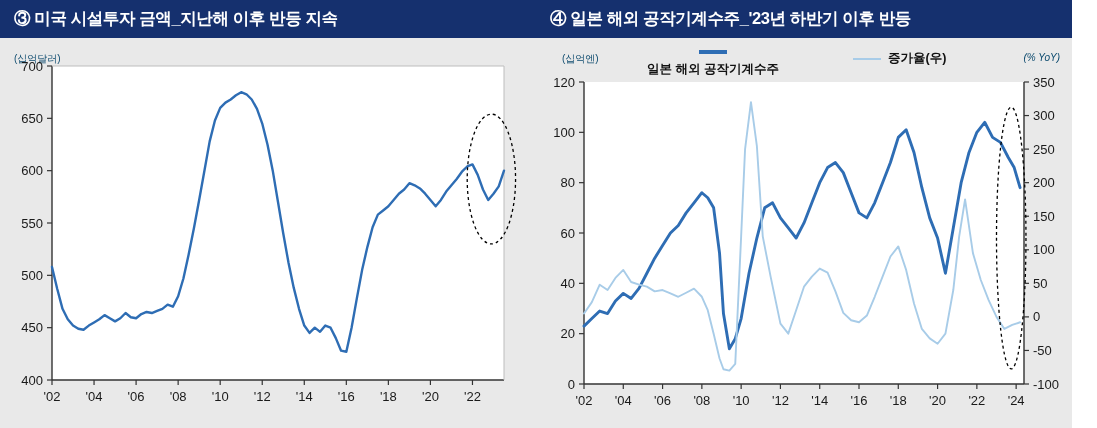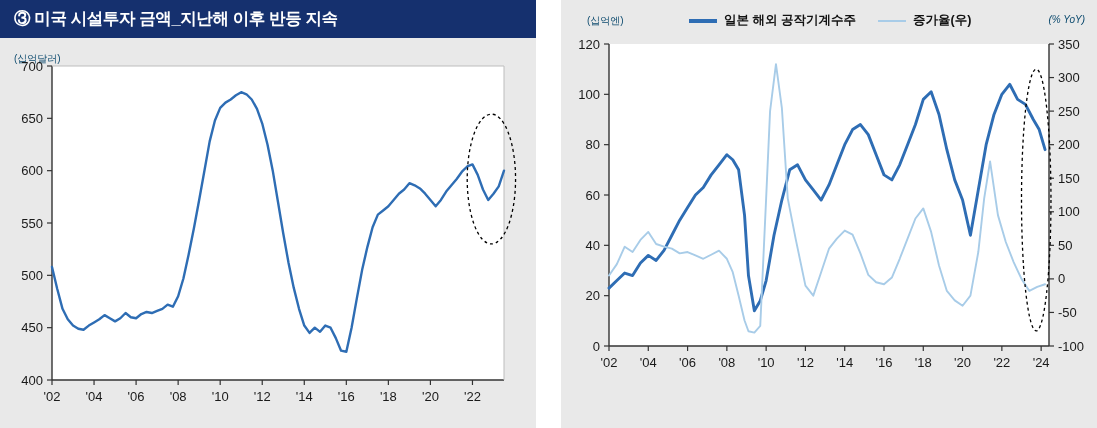--- a/index.html
+++ b/index.html
@@ -16,21 +16,21 @@
     background: #ffffff;
   }
   .panel {
     width: 536px;
     height: 428px;
     background: #e9e9e9;
     display: flex;
     flex-direction: column;
     position: relative;
   }
-  .panel.left { margin-right: 25px; }
+  .panel.left { }
   .panel-header {
     background: #15306e;
     color: #ffffff;
     height: 38px;
     display: flex;
     align-items: center;
     padding-left: 14px;
     font-size: 16.5px;
     font-weight: bold;
     letter-spacing: -0.4px;
@@ -113,25 +113,26 @@
           <text x="430.4186046511628" y="363" text-anchor="middle" class="tick-text">'20</text>
           <line x1="472.4651162790698" y1="342" x2="472.4651162790698" y2="347" stroke="#333" stroke-width="1.2"></line>
           <text x="472.4651162790698" y="363" text-anchor="middle" class="tick-text">'22</text>
           <path d="M52.00 228.96 L57.26 250.94 L62.51 270.83 L67.77 281.29 L73.02 287.57 L78.28 290.71 L83.53 291.76 L88.79 287.57 L94.05 284.43 L99.30 281.29 L104.56 277.11 L109.81 280.25 L115.07 283.39 L120.33 280.25 L125.58 275.01 L130.84 279.20 L136.09 280.25 L141.35 276.06 L146.60 273.97 L151.86 275.01 L157.12 272.92 L162.37 270.83 L167.63 266.64 L172.88 268.73 L178.14 258.27 L183.40 240.47 L188.65 216.40 L193.91 190.23 L199.16 161.97 L204.42 132.67 L209.67 103.36 L214.93 82.43 L220.19 69.87 L225.44 64.63 L230.70 61.49 L235.95 57.31 L241.21 54.17 L246.47 56.26 L251.72 61.49 L256.98 70.91 L262.23 85.57 L267.49 106.50 L272.74 132.67 L278.00 164.07 L283.26 195.47 L288.51 224.77 L293.77 249.89 L299.02 270.83 L304.28 287.57 L309.53 294.90 L314.79 289.67 L320.05 293.85 L325.30 287.57 L330.56 289.67 L335.81 300.13 L341.07 312.69 L346.33 313.74 L351.58 289.67 L356.84 260.36 L362.09 232.10 L367.35 209.07 L372.60 189.19 L377.86 176.63 L383.12 172.44 L388.37 168.25 L393.63 161.97 L398.88 155.69 L404.14 151.51 L409.40 145.23 L414.65 147.32 L419.91 150.46 L425.16 155.69 L430.42 161.97 L435.67 168.25 L440.93 161.97 L446.19 153.60 L451.44 147.32 L456.70 141.04 L461.95 133.71 L467.21 128.48 L472.47 126.39 L477.72 136.85 L482.98 151.51 L488.23 161.97 L493.49 155.69 L498.74 148.37 L504.00 132.67 " fill="none" stroke="#2e6db4" stroke-width="2.4" stroke-linejoin="round" stroke-linecap="round"></path>
           <ellipse cx="491.3860465116298" cy="141.04" rx="24.176744186048424" ry="64.89333333333332" fill="none" stroke="#000" stroke-width="1.3" stroke-dasharray="3 3"></ellipse>
         </svg>
     </div>
   </div>
 
   <div class="panel right">
+    <div class="panel-header">④ 일본 해외 공작기계수주_'23년 하반기 이후 반등</div>
     <div class="panel-body">
       <div class="unit-label" style="left:26px; top:14px;">(십억엔)</div>
       <div class="unit-label" style="right:12px; top:14px;font-style:italic;">(% YoY)</div>
 
-      <div class="legend" style="left:128px; top:12px;">
+      <div class="legend" style="left:111px; top:12px;flex-direction:column;">
         <span class="swatch dark"></span>
         <span>일본 해외 공작기계수주</span>
       </div>
       <div class="legend" style="left:317px; top:12px;">
         <span class="swatch light"></span>
         <span>증가율(우)</span>
       </div>
 
       <svg class="chart-svg" id="svg-right" width="536" height="390">
           <rect x="48" y="44" width="440" height="302" fill="#ffffff"></rect>

